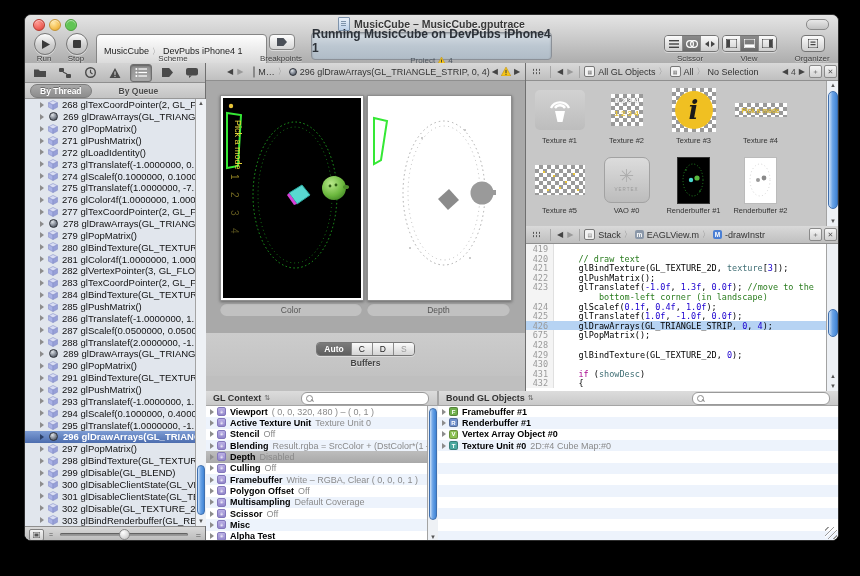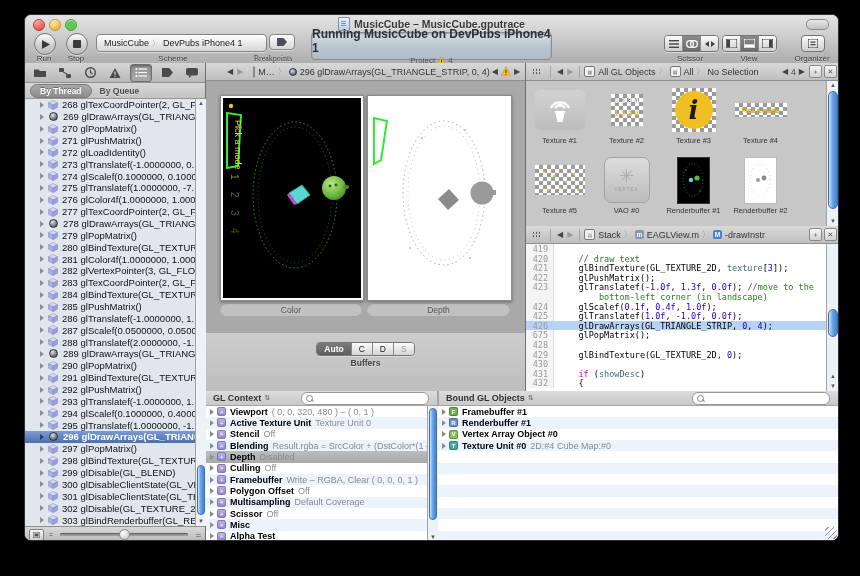--- a/index.html
+++ b/index.html
@@ -41,21 +41,21 @@
   
   #navigator{position:absolute;left:0;top:48px;width:181px;height:479px;border-right:1px solid #6f6f6f;box-sizing:border-box;background:#e1e6ed;}
   .navicons{position:absolute;left:0;top:0;width:100%;height:20px;background:linear-gradient(#d4d4d4,#b9b9b9);border-bottom:1px solid #8f8f8f;
     display:flex;align-items:center;box-sizing:border-box;}
   .navico{width:20px;height:16px;display:flex;align-items:center;justify-content:center;margin-left:5px;border-radius:3px;}
   .navico.sel{background:linear-gradient(#8f8f8f,#aaaaaa);border:1px solid #6e6e6e;box-shadow:inset 0 1px 2px rgba(0,0,0,.35);}
   .threadbar{position:absolute;left:0;top:20px;width:100%;height:16px;background:linear-gradient(#d8d8d8,#c3c3c3);border-bottom:1px solid #979797;
     display:flex;align-items:center;box-sizing:border-box;}
   .pill{margin-left:5px;padding:1px 9px;border-radius:8px;background:linear-gradient(#a9a9a9,#8d8d8d);border:1px solid #7c7c7c;
     font-size:8.5px;font-weight:bold;color:#fff;text-shadow:0 -1px 0 rgba(0,0,0,.35);}
-  .queue{margin-left:8px;font-size:8.5px;font-weight:bold;color:#4c4c4c;text-shadow:0 1px 0 rgba(255,255,255,.5);}
+  .queue{margin-left:27px;font-size:8.5px;font-weight:bold;color:#4c4c4c;text-shadow:0 1px 0 rgba(255,255,255,.5);}
   #navlist{position:absolute;left:0;top:36px;width:170px;height:427px;overflow:hidden;}
   .nav-row{position:relative;height:11.86px;display:flex;align-items:center;font-size:9.5px;color:#111;white-space:nowrap;overflow:hidden;}
   .nav-row.sel{background:linear-gradient(#7d9cd4,#4c6dae);color:#fff;font-weight:bold;}
   .tri{width:0;height:0;border-left:4px solid #8c8c8c;border-top:3px solid transparent;border-bottom:3px solid transparent;margin:0 4px 0 15px;flex:0 0 auto;}
   .nav-row.sel .tri{border-left-color:#2b3f66;}
   .cubeic{width:10px;height:10px;margin-right:4px;flex:0 0 auto;}
   .sphereic{width:9px;height:9px;border-radius:50%;margin:0 5px 0 1px;flex:0 0 auto;
     background:radial-gradient(circle at 35% 28%,#dfe3e8,#8e95a0 45%,#3c424c 95%);border:1px solid #2f333b;box-sizing:border-box;}
   
   .sb{position:absolute;background:#eef1f5;border-left:1px solid #a3a3a3;box-sizing:border-box;}
@@ -171,33 +171,33 @@
           </svg>
     </div>
     <div class="roundbtn" style="left:41px;top:18px;">
       <svg width="8" height="8" viewBox="0 0 8 8">
             <rect width="8" height="8" rx="1" fill="#3a3a3a"></rect>
           </svg>
     </div>
     <span class="tlabel" style="left:19px;top:39px;">Run</span>
     <span class="tlabel" style="left:51px;top:39px;">Stop</span>
 
-    <div class="capsule" style="left:71px;top:19px;width:155px;height:14px;padding:1px 7px;">
+    <div class="capsule" style="left:71px;top:19px;width:155px;height:14px;padding:9px 7px;">
       <span>MusicCube</span>
       <span class="jsep">〉</span>
       <span>DevPubs iPhone4 1</span>
     </div>
     <span class="tlabel" style="left:148px;top:39px;">Scheme</span>
 
     <div class="capsule" style="left:244px;top:19px;width:24px;height:14px;justify-content:center;">
       <svg width="10" height="8" viewBox="0 0 10 8">
             <path d="M0 0 h6.5 L10 4 L6.5 8 H0 Z" fill="#4a4f57"></path>
           </svg>
     </div>
-    <span class="tlabel" style="left:248px;top:39px;font-family:Liberation Serif, serif;">Breakpoints</span>
+    <span class="tlabel" style="left:256px;top:39px;">Breakpoints</span>
 
     <div class="activity">
       <div class="l1">Running MusicCube on DevPubs iPhone4 1</div>
       <div class="l2">
         <span>Project</span>
         <svg width="9" height="8" viewBox="0 0 12 11">
               <path d="M6 0 L12 11 L0 11 Z" fill="#f5c518" stroke="#b8860b" stroke-width="0.6"></path>
               <rect x="5.4" y="3.5" width="1.2" height="4" fill="#333"></rect>
               <rect x="5.4" y="8.4" width="1.2" height="1.2" fill="#333"></rect>
             </svg>

